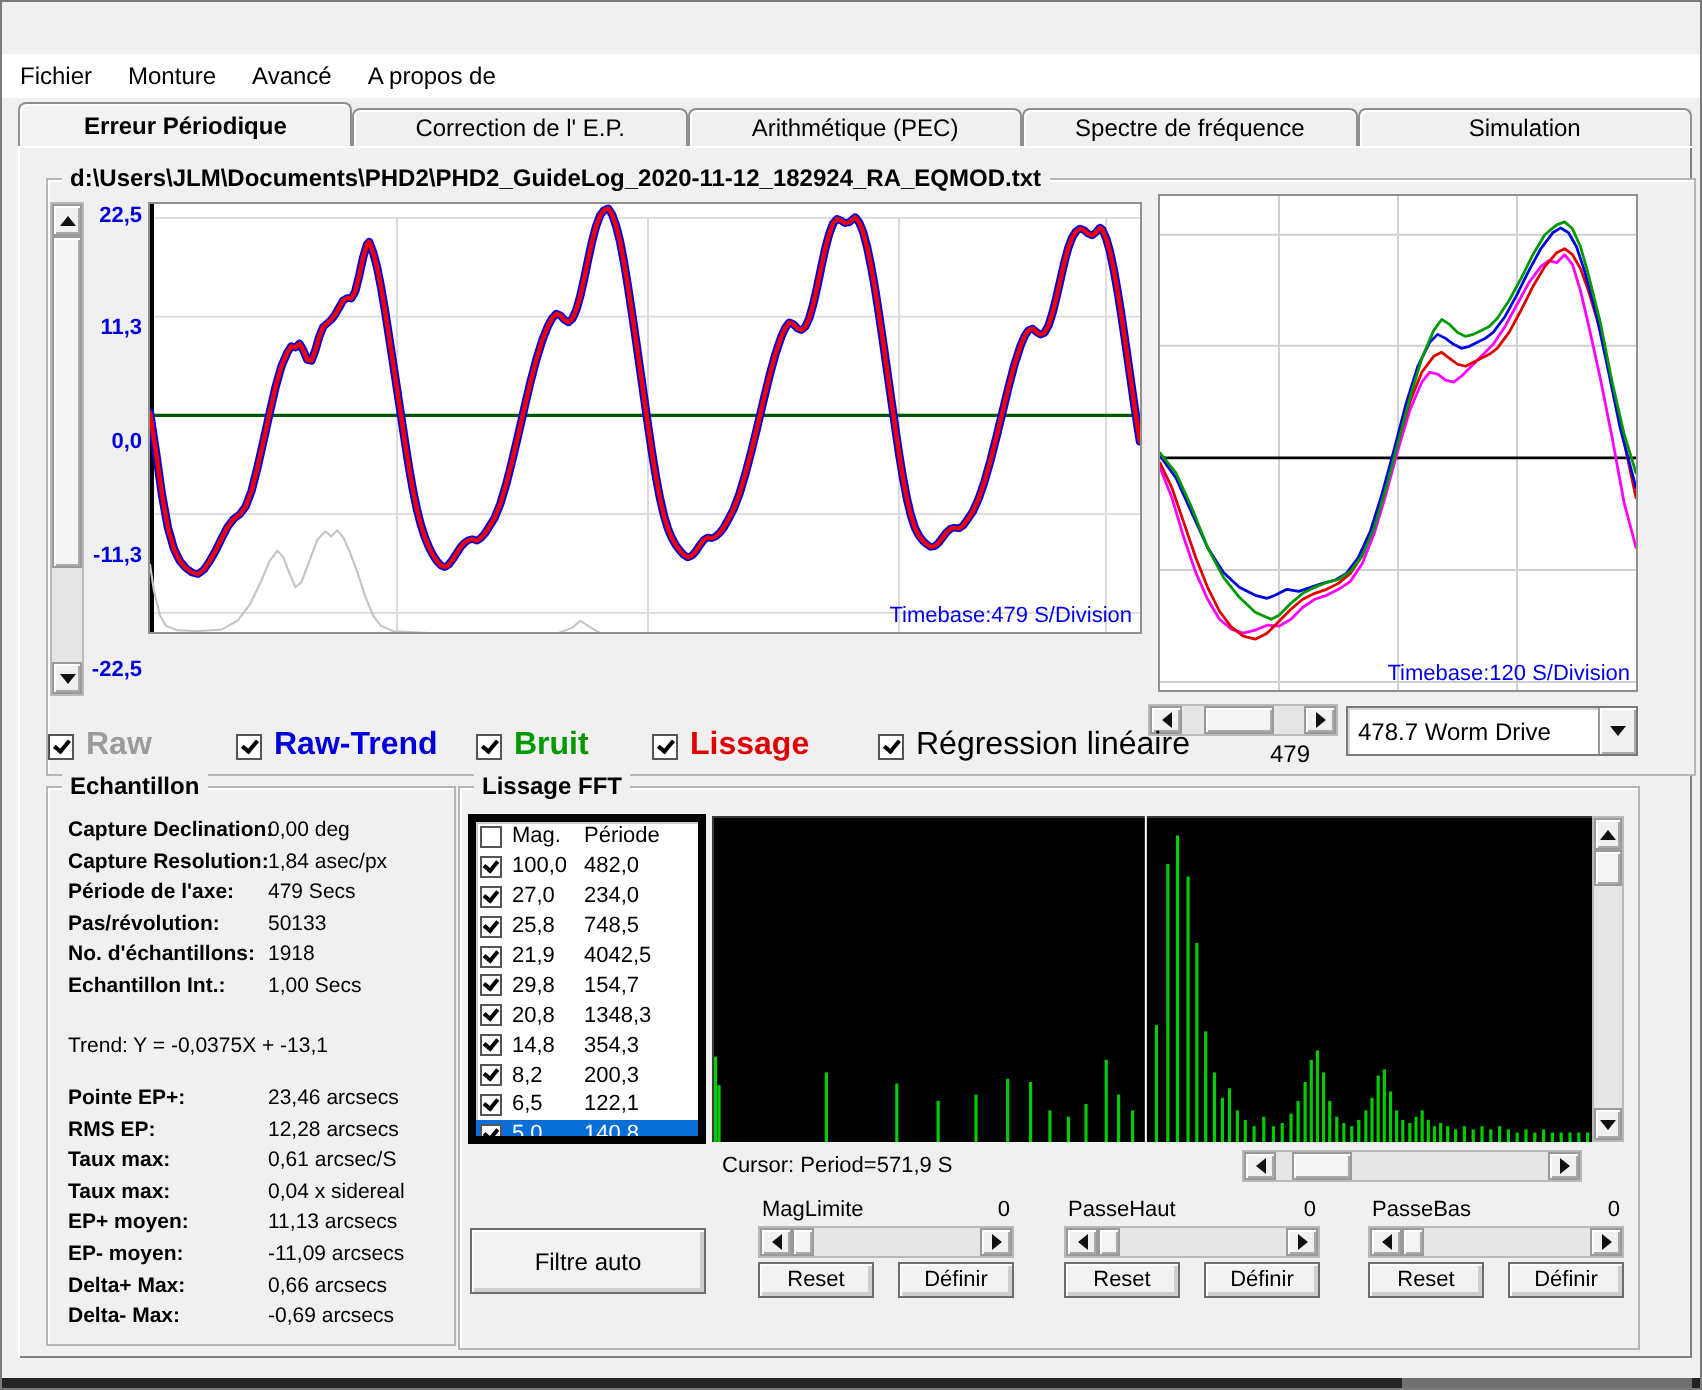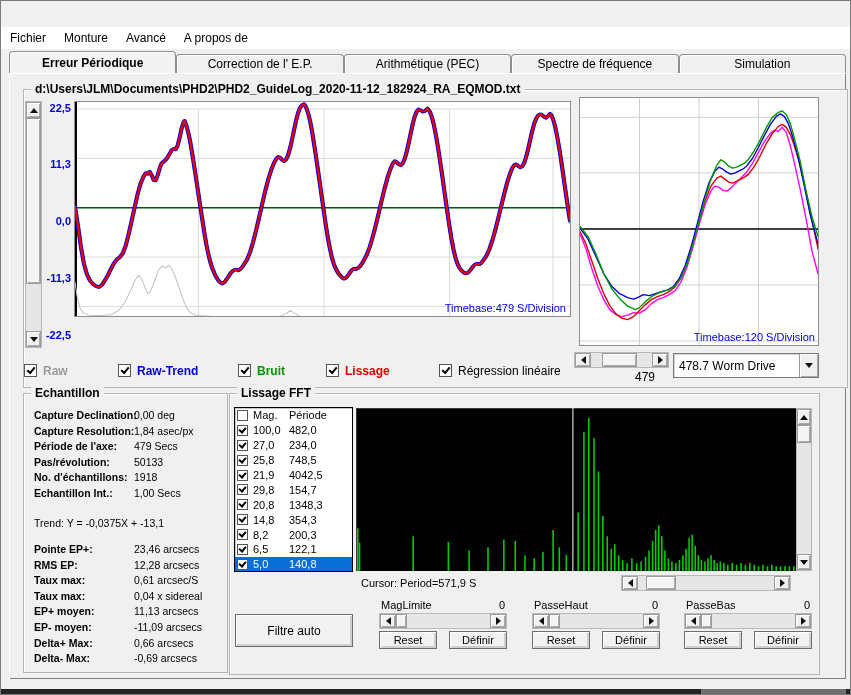--- a/index.html
+++ b/index.html
@@ -38,26 +38,26 @@
   .sb.h .sb-btn{width:16px;height:100%;} .sb.v .sb-btn{height:16px;width:100%;}
   .sb-track{flex:1;position:relative;}
   .sb-thumb{position:absolute;background:#f4f4f4;border:1px solid #9a9a9a;box-shadow:inset 1px 1px 0 #fff,inset -1px -1px 0 #a9a9a9;box-sizing:border-box;}
   .sb.h .sb-thumb{top:0;height:100%;} .sb.v .sb-thumb{left:0;width:100%;}
   .tri{width:0;height:0;border:4px solid transparent;}
   .tri.l{border-right:5px solid #111;border-left:none;} .tri.r{border-left:5px solid #111;border-right:none;}
   .tri.u{border-bottom:5px solid #111;border-top:none;} .tri.d{border-top:5px solid #111;border-bottom:none;}
   
   .cb{width:13px;height:13px;background:#fff;border:1px solid #555;box-sizing:border-box;position:relative;flex:none;}
   .cb.checked::after{content:'';position:absolute;left:2px;top:2px;width:6px;height:3px;border-left:2px solid #000;border-bottom:2px solid #000;transform:rotate(-50deg);}
-  .legend-item{position:absolute;top:363px;display:flex;align-items:flex-start;gap:6px;font-size:12px;}
+  .legend-item{position:absolute;top:363px;display:flex;align-items:center;gap:6px;font-size:16px;}
   
   .stats-row{display:flex;font-size:10.5px;line-height:15.6px;white-space:nowrap;}
   .stats-row .lbl{width:100px;flex:none;font-weight:bold;} .stats-row .val{}
   
-  .listbox{position:absolute;background:#fff;border:1px solid #000000;box-shadow:inset 1px 1px 0 #c9c9c9;box-sizing:border-box;font-size:11px;overflow:hidden;}
+  .listbox{position:absolute;background:#fff;border:4px solid #000000;box-shadow:inset 1px 1px 0 #c9c9c9;box-sizing:border-box;font-size:11px;overflow:hidden;}
   .list-row{display:flex;align-items:center;height:14.9px;padding-left:2px;}
   .list-row .cb{width:11px;height:11px;margin-right:5px;}
   .list-row .cb.checked::after{left:1px;top:1px;width:5px;height:3px;}
   .list-row .mag{width:36px;} .list-row .per{}
   .list-row.selected{background:#0a6ed8;color:#fff;}
   
   .btn{background:#f2f2f2;border:1px solid #6d6d6d;box-shadow:inset 1px 1px 0 #fff,inset -2px -2px 0 #cfcfcf;display:flex;align-items:center;justify-content:center;font-size:11px;color:#000;box-sizing:border-box;position:absolute;}
   .combo{position:absolute;background:#fff;border:1px solid #7a7a7a;box-shadow:inset 1px 1px 0 #d7d7d7;display:flex;align-items:center;box-sizing:border-box;font-size:12px;}
   .combo .txt{flex:1;padding-left:5px;}
   .combo .drop{width:18px;height:100%;background:#f0f0f0;border-left:1px solid #9a9a9a;display:flex;align-items:center;justify-content:center;box-shadow:inset 1px 1px 0 #fff,inset -1px -1px 0 #a9a9a9;}

